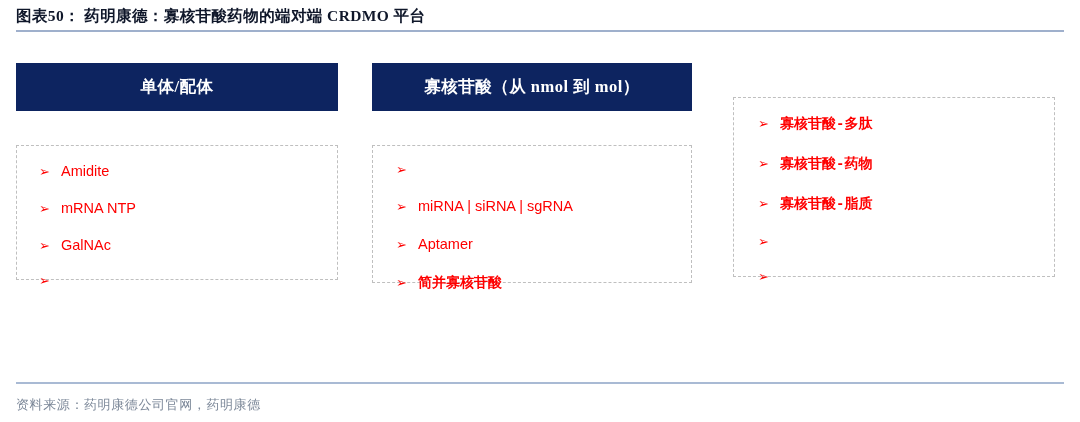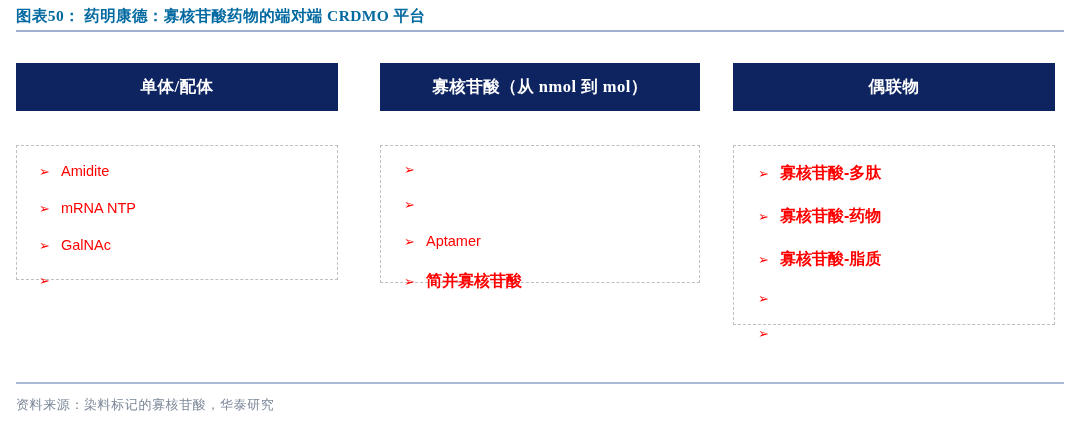--- a/index.html
+++ b/index.html
@@ -16,21 +16,21 @@
   }
 
   
   .fig-title {
     position: absolute;
     left: 16px;
     top: 6px;
     font-family: "Liberation Serif", "DejaVu Serif", serif;
     font-size: 15.5px;
     font-weight: bold;
-    color: #0369a1;
+    color: #0f172a;
     letter-spacing: 0.4px;
     white-space: nowrap;
   }
   .title-rule {
     position: absolute;
     left: 16px;
     top: 30px;
     width: 1048px;
     height: 2px;
     background: #9fb0cc;
@@ -42,21 +42,21 @@
     left: 0;
     top: 0;
     width: 1080px;
     height: 422px;
   }
   .column {
     position: absolute;
     top: 63px;
   }
   .col-1 { left: 16px;  width: 322px; }
-  .col-2 { left: 380px; width: 320px; }
+  .col-2 { left: 372px; width: 320px; }
   .col-3 { left: 733px; width: 322px; }
 
   .col-header {
     height: 48px;
     background: #0d2460;
     color: #ffffff;
     display: flex;
     align-items: center;
     justify-content: center;
     font-family: "Liberation Serif", "DejaVu Serif", serif;
@@ -93,22 +93,22 @@
 
   .bullet-glyph {
     color: #fe0000;
     font-size: 13px;
     line-height: 1;
     width: 22px;
     flex: 0 0 22px;
     font-family: "DejaVu Sans", sans-serif;
   }
   .bullet-text-cn {
-    font-family: Liberation Sans, sans-serif;
-    font-size: 16px;
+    font-family: Liberation Mono, monospace;
+    font-size: 14px;
     font-weight: bold;
   }
   .bullet-text-en {
     font-family: "Liberation Sans", "DejaVu Sans", sans-serif;
     font-size: 14.5px;
     font-weight: normal;
   }
 
   
   .footer-rule {
@@ -160,34 +160,34 @@
   </div>
 
   <div class="column col-2">
     <div class="col-header">寡核苷酸（从 nmol 到 mol）</div>
     <div class="col-body">
       <div class="bullet-row">
         <span class="bullet-glyph">➢</span>
       </div>
       <div class="bullet-row">
         <span class="bullet-glyph">➢</span>
+        <span class="bullet-text-en">miRNA | siRNA | sgRNA</span>
       </div>
       <div class="bullet-row">
         <span class="bullet-glyph">➢</span>
         <span class="bullet-text-en">Aptamer</span>
       </div>
       <div class="bullet-row">
         <span class="bullet-glyph">➢</span>
         <span class="bullet-text-cn">简并寡核苷酸</span>
       </div>
     </div>
   </div>
 
   <div class="column col-3">
-    <div class="col-header">偶联物</div>
     <div class="col-body">
       <div class="bullet-row">
         <span class="bullet-glyph">➢</span>
         <span class="bullet-text-cn">寡核苷酸-多肽</span>
       </div>
       <div class="bullet-row">
         <span class="bullet-glyph">➢</span>
         <span class="bullet-text-cn">寡核苷酸-药物</span>
       </div>
       <div class="bullet-row">
@@ -199,13 +199,13 @@
       </div>
       <div class="bullet-row">
         <span class="bullet-glyph">➢</span>
       </div>
     </div>
   </div>
 
 </div>
 
 <div class="footer-rule"></div>
-<div class="footer-source">资料来源：染料标记的寡核苷酸，华泰研究</div>
+<div class="footer-source">资料来源：药明康德公司官网，药明康德</div>
 
 </body></html>

